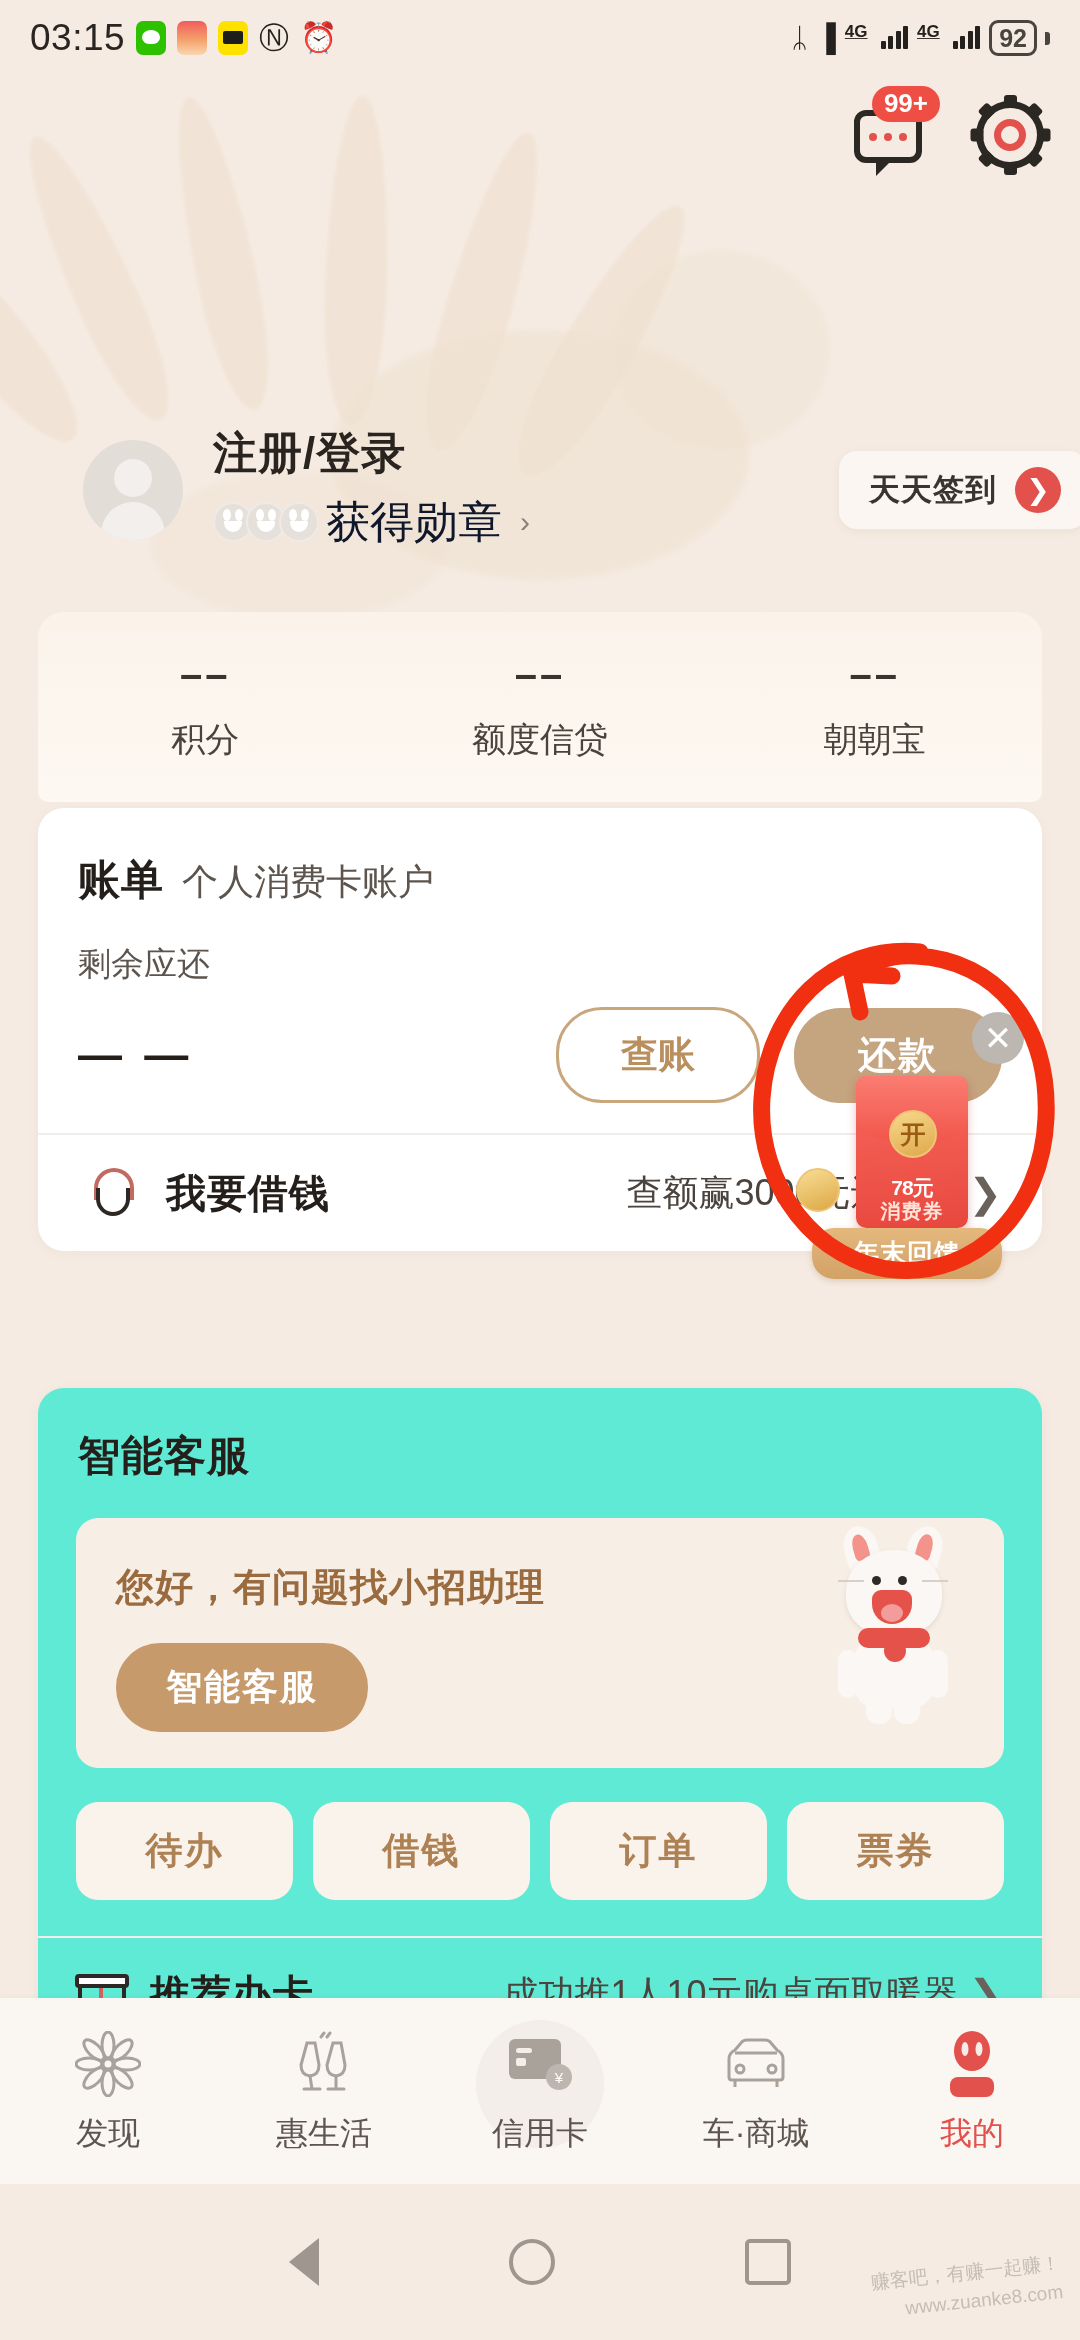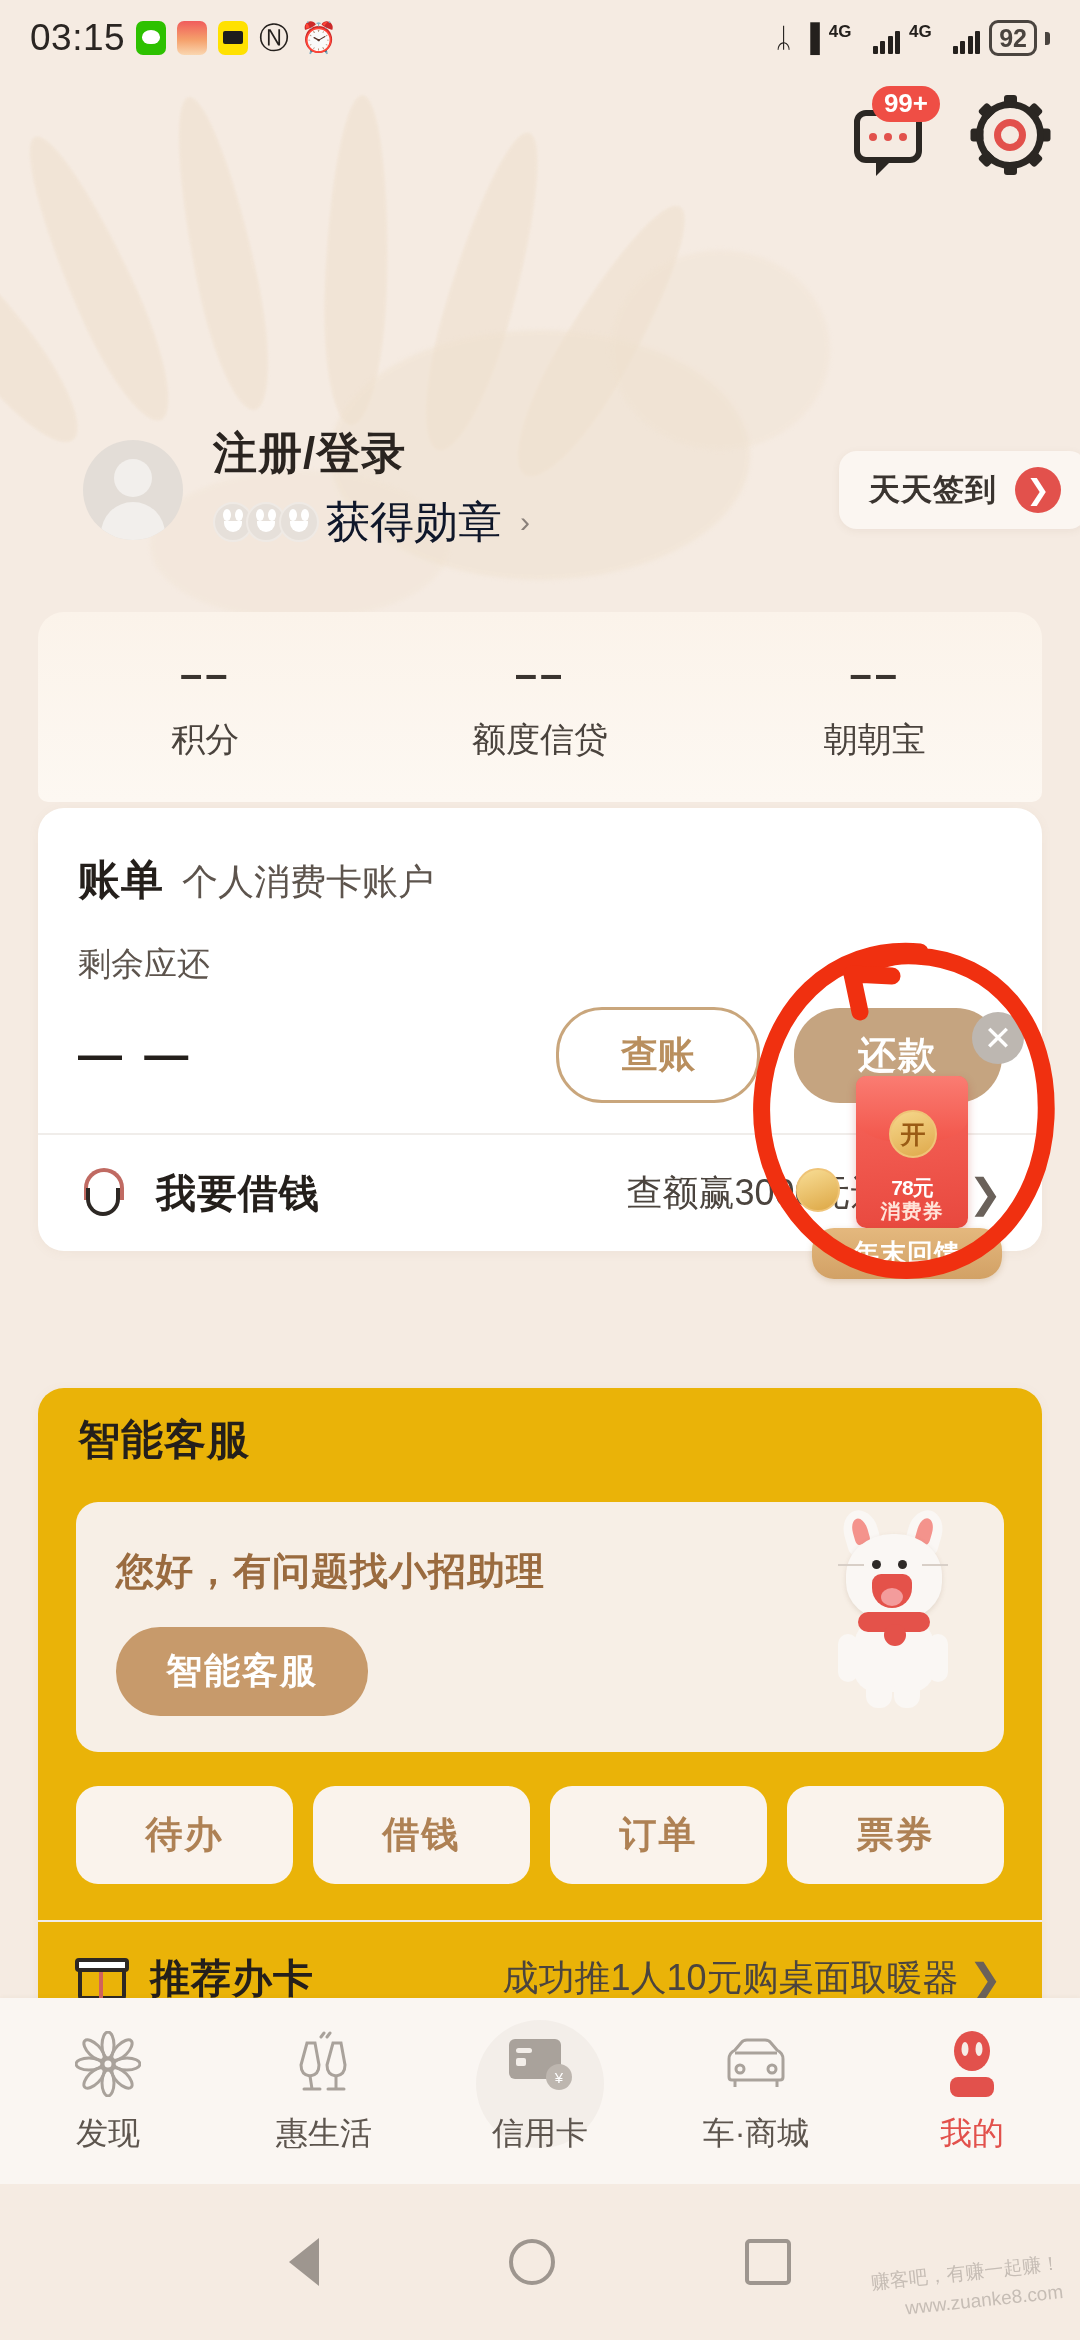--- a/index.html
+++ b/index.html
@@ -45,21 +45,21 @@
   .sb-app.red { background:linear-gradient(180deg,#F05C5C 0%,#F5A06B 55%,#FAD6B0 100%); }
   .sb-app.yellow { background:#FFE100; position:relative; }
   .sb-app.yellow::after{ content:""; position:absolute; left:5px; top:10px; width:20px; height:13px;
         background:#1d1d1d; border-radius:2px; }
   .sb-glyph { font-size:30px; line-height:1; color:#24201d; }
   .sb-right { margin-left:auto; display:flex; align-items:center; gap:9px; }
   .bars { display:flex; align-items:flex-end; gap:2.5px; height:26px; }
   .bars i { display:block; width:5px; background:#24201d; border-radius:1px; }
   .bars i:nth-child(1){height:8px} .bars i:nth-child(2){height:13px}
   .bars i:nth-child(3){height:18px} .bars i:nth-child(4){height:23px}
-  .net { display:flex; align-items:flex-end; gap:21px; }
+  .net { display:flex; gap:13px;text-decoration:underline; }
   .net .g { font-size:17px; font-weight:700; color:#24201d; line-height:1; margin-bottom:14px; }
   .batt {
     border:3px solid #4a443f; border-radius:9px; padding:1px 7px;
     font-size:25px; font-weight:600; color:#4a443f; line-height:28px;
   }
   .batt-cap { width:5px; height:13px; background:#4a443f; border-radius:0 3px 3px 0; margin-left:-1px;}
 
   
   #header-icons {
     position:absolute; top:100px; right:36px; z-index:12;
@@ -141,21 +141,21 @@
   .bill-actions { margin-left:auto; display:flex; align-items:center; gap:34px; }
   .btn-outline {
     border:3px solid #C9A67C; color:#B98F5E; border-radius:46px;
     padding:20px 62px; font-size:37px; font-weight:600; background:#fff;
   }
   .btn-fill {
     background:#C5A480; color:#fff; border-radius:46px;
     padding:22px 64px; font-size:38px; font-weight:700; letter-spacing:2px;
   }
   .bill-divider { height:2px; background:#F0EDEA; margin:24px 0 0 0; }
-  .loan-row { display:flex; align-items:center; padding:0 40px; height:116px; }
+  .loan-row { display:flex; align-items:center; padding:0 40px; height:116px;margin-left:10px; }
   .loan-left { display:flex; align-items:center; gap:24px; }
   .loan-icon { width:54px; height:54px; position:relative; }
   .loan-icon .c1{ position:absolute; left:6px; top:2px; width:40px; height:32px;
     border:4px solid #C06A62; border-radius:22px 22px 0 0; border-bottom:none;}
   .loan-icon .c2{ position:absolute; left:8px; top:22px; width:34px; height:28px;
     border:4px solid #2d2824; border-top:none; border-radius:0 0 18px 18px;}
   .loan-title { font-size:40px; font-weight:700; color:#241f1b; letter-spacing:1px; }
   .loan-right { margin-left:auto; display:flex; align-items:center; font-size:36px; color:#4b443e;}
 
   
@@ -190,21 +190,21 @@
     font-size:34px; z-index:11;
   }
 
   
   #annotation { position:absolute; top:940px; left:740px; width:320px; height:340px; z-index:14;
      pointer-events:none; }
 
   
   #service-card {
     position:absolute; top:1388px; left:38px; width:1004px; z-index:6;
-    background:#eab308; border-radius:26px; padding:24px 0 0;
+    background:#5eead4; border-radius:26px; padding:40px 0 0;
     box-shadow:0 2px 12px rgba(150,120,90,.06);
   }
   .svc-title { padding:0 40px; font-size:42px; font-weight:700; color:#241f1b; letter-spacing:1px; }
   .svc-inner {
     margin:34px 38px 0; background:#F7EFE6; border-radius:22px; height:250px;
     position:relative; padding:44px 40px 0;
   }
   .svc-hello { font-size:38px; font-weight:700; color:#9A6B3F; letter-spacing:1px; }
   .svc-login {
     margin-top:30px; display:inline-block; background:#C79A6B; color:#fff;

